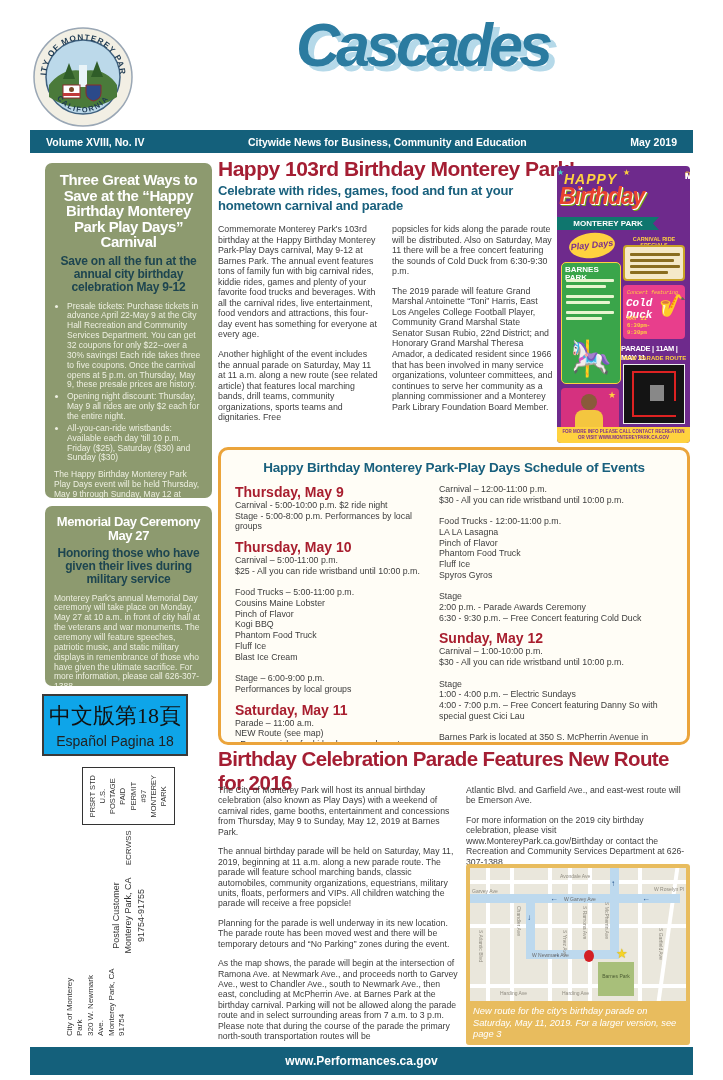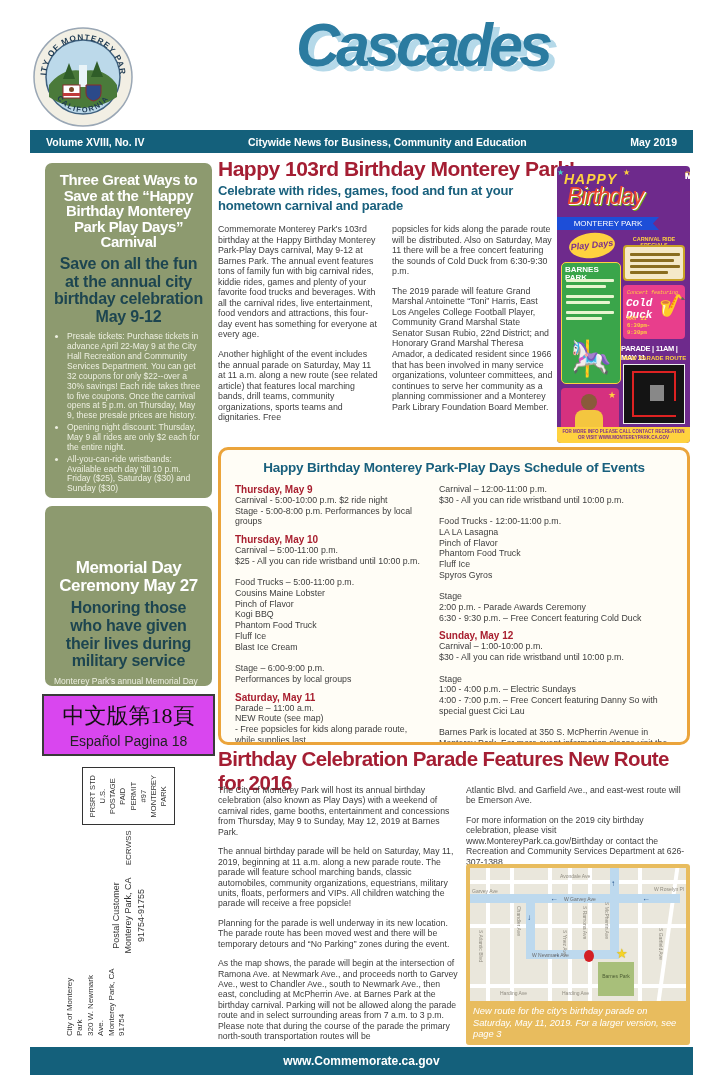--- a/index.html
+++ b/index.html
@@ -25,31 +25,31 @@
   .greenbox {
     position:absolute; left:45px; width:167px; background:#8d9a6f;
     border-radius:7px; padding:9px 9px 6px; overflow:hidden;
   }
   #box-savings { top:163px; height:335px; }
   #box-memorial { top:506px; height:180px; }
   .gb-title {
     color:#fff; font-weight:bold; text-align:center;
     font-size:15px; line-height:1.04; letter-spacing:-0.4px; margin-bottom:5px;
   }
-  #box-memorial .gb-title { font-size:17px;margin-top:44px; }
+  #box-memorial .gb-title { font-size:13px; }
   .gb-sub {
     color:#1d4550; font-weight:bold; text-align:center;
-    font-size:16px; line-height:1.1; letter-spacing:-0.2px; margin-bottom:7px;
+    font-size:12px; line-height:1.1; letter-spacing:-0.2px; margin-bottom:7px;
   }
   .gb-body, .gb-bullets li { color:#eef0e1; font-size:8.5px; line-height:1.16; }
   .gb-bullets { list-style:disc; padding-left:13px; margin-bottom:7px; }
   .gb-bullets li { margin-bottom:2px; }
   .lang-box {
-    position:absolute; left:42px; top:694px; width:173px; height:62px;
-    background:#d946ef; border:2px solid #3a3a3a; display:flex; flex-direction:column;
+    position:absolute; left:42px; top:694px; width:146px; height:62px;
+    background:#0ea5e9; border:2px solid #3a3a3a; display:flex; flex-direction:column;
     align-items:center; justify-content:center; gap:2px;
   }
   .lang-zh { font-family:"Liberation Serif", serif; font-size:22px; color:#111; }
   .lang-es { font-size:14px; color:#222; }
   
   .mailing { position:absolute; left:45px; top:763px; width:167px; height:277px; }
   .mailing-inner {
     position:absolute; left:0; top:277px; width:277px; height:167px;
     transform:rotate(-90deg); transform-origin:0 0;
     display:flex; align-items:center; justify-content:space-between; padding:6px 4px;
@@ -71,27 +71,27 @@
     display:flex; gap:13px; overflow:hidden; }
   .a1-col { width:161px; font-size:8.8px; line-height:1.2; }
   .para { margin-bottom:9px; }
   
   .poster { position:absolute; left:557px; top:166px; width:133px; height:277px;
     background:#6e2a8c; border-radius:4px; overflow:hidden; }
   .poster * { position:absolute; }
   .p-happy { left:7px; top:5px; color:#ffd23f; font-size:14px; font-weight:bold; font-style:italic; letter-spacing:1px; }
   .p-star1 { left:0; top:2px; color:#3fd0c9; font-size:8px; }
   .p-star2 { left:66px; top:2px; color:#ffd23f; font-size:8px; }
-  .p-bday { left:2px; top:17px; color:#e8432e; font-size:23px; font-weight:normal; font-style:italic;
-    text-shadow:1px 1px 0 #fff, 2px 2px 0 #7a1; letter-spacing:-1px;margin-left:8px; }
+  .p-bday { left:2px; top:17px; color:#e8432e; font-size:23px; font-weight:bold; font-style:italic;
+    text-shadow:1px 1px 0 #fff, 2px 2px 0 #7a1; letter-spacing:-1px; }
   .p-may { right:5px; top:5px; text-align:right; line-height:1.05; }
   .p-may .m1, .p-may .m3 { color:#fff; font-size:9.5px; font-weight:bold; }
   .p-may .m2 { color:#ffd23f; font-size:6.5px; font-style:italic; }
-  .p-ribbon { left:0; top:51px; width:102px; height:13px; background:#1d4ed8; color:#fff;
-    font-size:8px; font-weight:normal; text-align:center; line-height:13px;
+  .p-ribbon { left:0; top:51px; width:102px; height:13px; background:#0f766e; color:#fff;
+    font-size:8px; font-weight:bold; text-align:center; line-height:13px;
     clip-path:polygon(0 0,100% 0,94% 50%,100% 100%,0 100%); }
   .p-playdays { left:12px; top:67px; width:46px; height:25px; background:#ffd23f; border-radius:50%;
     color:#7b2d8e; font-size:9px; font-weight:bold; font-style:italic; text-align:center; line-height:25px;
     transform:rotate(-6deg); }
   .p-specials { left:64px; top:70px; width:66px; color:#ffd23f; font-size:5.5px; font-weight:bold; text-align:center; }
   .p-specialbox { left:66px; top:79px; width:62px; height:36px; background:#f5e9c8;
     border:2px solid #c9a227; border-radius:4px; }
   .p-specialbox i { position:absolute; left:5px; height:3px; background:#8a6d1f; border-radius:1px; }
   .p-barnes { left:4px; top:96px; width:60px; height:122px; background:#3aa54a;
     border:1px solid #ffd23f; border-radius:5px; overflow:hidden; }
@@ -113,21 +113,21 @@
   .p-marshal .star { position:absolute; right:3px; top:2px; color:#ffd23f; font-size:9px; }
   .p-footer { left:0; bottom:0; width:100%; background:#ffd23f; color:#7b2d8e;
     font-size:4.5px; font-weight:bold; text-align:center; padding:2px 2px 3px; line-height:1.2; }
   
   .schedule { position:absolute; left:218px; top:447px; width:472px; height:298px;
     background:#fffdf6; border:3px solid #eba43b; border-radius:10px; padding:8px 14px; overflow:hidden; }
   .sched-title { text-align:center; color:#19607d; font-size:13.5px; font-weight:bold;
     letter-spacing:-0.2px; margin:2px 0 9px; }
   .sched-cols { display:flex; gap:14px; }
   .sched-c1 { width:190px; } .sched-c2 { width:234px; }
-  .sched-day { color:#a81e2e; font-weight:bold; font-size:10px; }
+  .sched-day { color:#a81e2e; font-weight:bold; font-size:14px; }
   .sched-lines { font-size:8.8px; line-height:1.22; white-space:pre-line; margin-bottom:7px; }
   
   .a2-title { position:absolute; left:218px; top:747px; width:478px;
     font-size:20.5px; font-weight:bold; color:#a41e33; letter-spacing:-0.6px; }
   .a2-col1 { position:absolute; left:218px; top:785px; width:241px; height:258px;
     font-size:8.7px; line-height:1.2; overflow:hidden; }
   .a2-col2 { position:absolute; left:466px; top:785px; width:224px; font-size:8.7px; line-height:1.2; }
   
   .map-frame { position:absolute; left:466px; top:864px; width:224px; height:181px;
     background:#e8bc5e; border-radius:3px; padding:4px 4px 0; }
@@ -412,16 +412,16 @@
       <div class="map-lbl" style="left:30px;top:122px">Harding Ave</div>
       <div class="map-lbl" style="left:92px;top:122px">Harding Ave</div>
       <div class="barnes-park">Barnes Park</div>
       <div class="start-dot"></div>
       <div class="end-star">★</div>
     </div>
     <div class="map-caption">New route for the city's birthday parade on Saturday, May 11, 2019. For a larger version, see page 3</div>
   </div>
 
   <div class="footer">
-    <span>www.Commemorate.ca.gov</span>
+    <span>www.Performances.ca.gov</span>
   </div>
 
 </div>
 
 </body></html>

